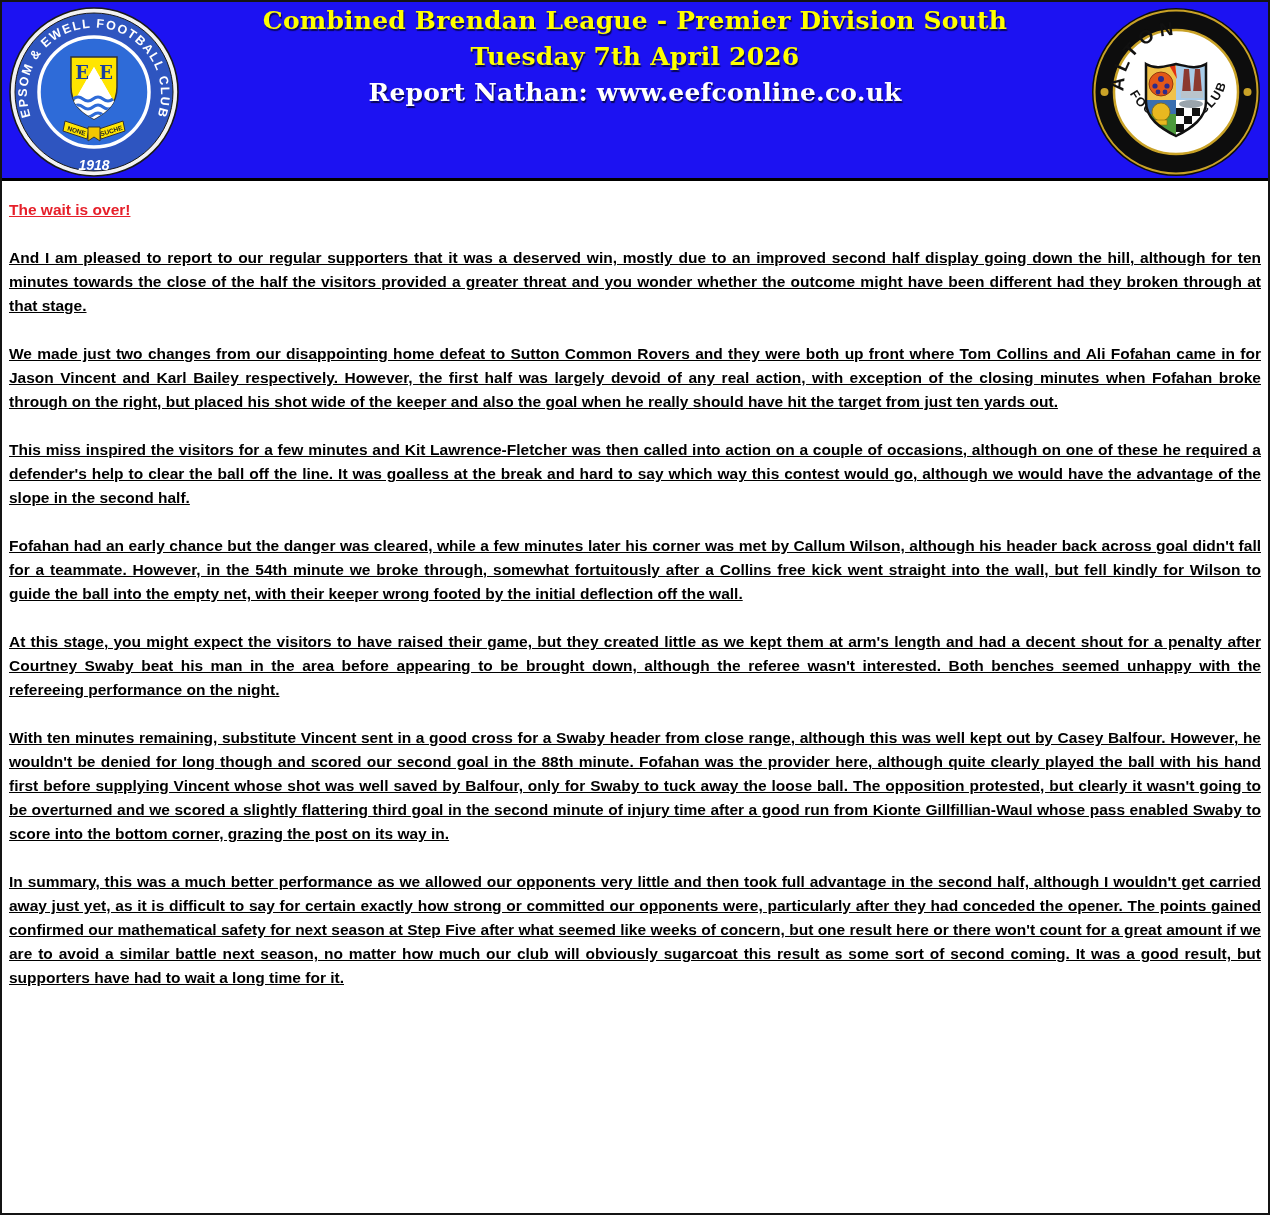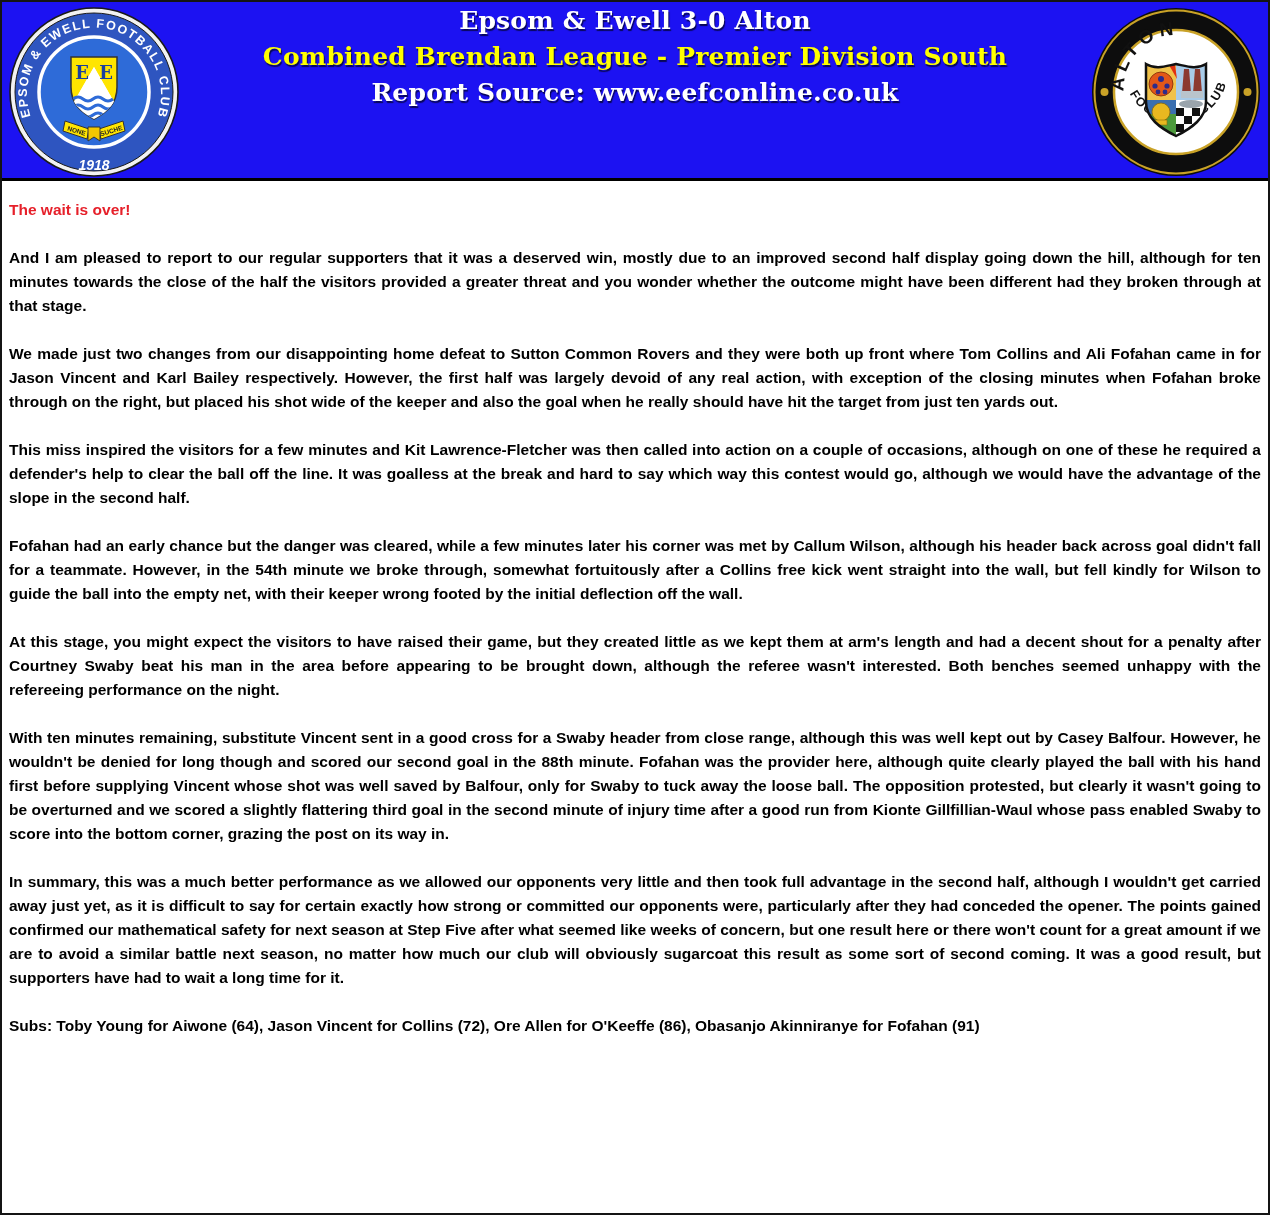--- a/index.html
+++ b/index.html
@@ -41,21 +41,21 @@
   .c-yellow { color:var(--header-yellow, #ffff00); }
   
   .article {
     padding:17px 7px 0 7px;
     color:var(--body-text, #000000);
     font-weight:700;
     font-size:15.5px;
     line-height:24px;
     text-align:justify;
   }
-  .article p { margin:0 0 24px 0; }
+  .article p { margin:0 0 24px 0;text-decoration:underline; }
   .intro {
     color:var(--intro-red, #e6202a);
     text-align:left;
   }
 </style>
 </head>
 <body>
 
 <div class="page">
 
@@ -88,23 +88,23 @@
       <text x="97" y="72" font-family="DejaVu Serif, serif" font-size="18" font-weight="bold" fill="#1a3f9e" text-anchor="middle">E</text>
 
       <path d="M 56,114 L 80,122 78,132 54,124 Z" fill="#ffe500" stroke="#333" stroke-width="1"></path>
       <path d="M 114,114 L 90,122 92,132 116,124 Z" fill="#ffe500" stroke="#333" stroke-width="1"></path>
       <path d="M 79,120 h 12 v 14 l -6,-4 -6,4 Z" fill="#f5c800" stroke="#333" stroke-width="1"></path>
       <text x="67" y="126" font-family="Liberation Sans, sans-serif" font-size="6.5" font-weight="bold" fill="#222" text-anchor="middle" transform="rotate(17 67 126)">NONE</text>
       <text x="103" y="126" font-family="Liberation Sans, sans-serif" font-size="6.5" font-weight="bold" fill="#222" text-anchor="middle" transform="rotate(-17 103 126)">SUCHE</text>
     </svg>
 
     <div class="banner-text">
-      <div class="banner-line c-white">Epsom &amp; Ewell 3-0 Alton</div>
       <div class="banner-line c-yellow">Combined Brendan League - Premier Division South</div>
-      <div class="banner-line c-white">Report Source: www.eefconline.co.uk</div>
+      <div class="banner-line c-yellow">Tuesday 7th April 2026</div>
+      <div class="banner-line c-white">Report Nathan: www.eefconline.co.uk</div>
     </div>
 
     <svg class="badge badge-right" viewBox="0 0 170 170">
       <circle cx="85" cy="85" r="84" fill="#0d0d0d"></circle>
       <circle cx="85" cy="85" r="81.5" fill="none" stroke="#c9a227" stroke-width="2"></circle>
       <circle cx="85" cy="85" r="62" fill="#ffffff" stroke="#c9a227" stroke-width="2.5"></circle>
       <circle cx="13.5" cy="85" r="4" fill="#c9a227"></circle>
       <circle cx="156.5" cy="85" r="4" fill="#c9a227"></circle>
       <defs>
         <path id="al-top-arc" d="M 37,100 A 52,52 0 1 1 133,100"></path>
@@ -160,16 +160,15 @@
 
   <div class="article">
     <p class="intro">The wait is over!</p>
     <p>And I am pleased to report to our regular supporters that it was a deserved win, mostly due to an improved second half display going down the hill, although for ten minutes towards the close of the half the visitors provided a greater threat and you wonder whether the outcome might have been different had they broken through at that stage.</p>
     <p>We made just two changes from our disappointing home defeat to Sutton Common Rovers and they were both up front where Tom Collins and Ali Fofahan came in for Jason Vincent and Karl Bailey respectively. However, the first half was largely devoid of any real action, with exception of the closing minutes when Fofahan broke through on the right, but placed his shot wide of the keeper and also the goal when he really should have hit the target from just ten yards out.</p>
     <p>This miss inspired the visitors for a few minutes and Kit Lawrence-Fletcher was then called into action on a couple of occasions, although on one of these he required a defender's help to clear the ball off the line. It was goalless at the break and hard to say which way this contest would go, although we would have the advantage of the slope in the second half.</p>
     <p>Fofahan had an early chance but the danger was cleared, while a few minutes later his corner was met by Callum Wilson, although his header back across goal didn't fall for a teammate. However, in the 54th minute we broke through, somewhat fortuitously after a Collins free kick went straight into the wall, but fell kindly for Wilson to guide the ball into the empty net, with their keeper wrong footed by the initial deflection off the wall.</p>
     <p>At this stage, you might expect the visitors to have raised their game, but they created little as we kept them at arm's length and had a decent shout for a penalty after Courtney Swaby beat his man in the area before appearing to be brought down, although the referee wasn't interested. Both benches seemed unhappy with the refereeing performance on the night.</p>
     <p>With ten minutes remaining, substitute Vincent sent in a good cross for a Swaby header from close range, although this was well kept out by Casey Balfour. However, he wouldn't be denied for long though and scored our second goal in the 88th minute. Fofahan was the provider here, although quite clearly played the ball with his hand first before supplying Vincent whose shot was well saved by Balfour, only for Swaby to tuck away the loose ball. The opposition protested, but clearly it wasn't going to be overturned and we scored a slightly flattering third goal in the second minute of injury time after a good run from Kionte Gillfillian-Waul whose pass enabled Swaby to score into the bottom corner, grazing the post on its way in.</p>
     <p>In summary, this was a much better performance as we allowed our opponents very little and then took full advantage in the second half, although I wouldn't get carried away just yet, as it is difficult to say for certain exactly how strong or committed our opponents were, particularly after they had conceded the opener. The points gained confirmed our mathematical safety for next season at Step Five after what seemed like weeks of concern, but one result here or there won't count for a great amount if we are to avoid a similar battle next season, no matter how much our club will obviously sugarcoat this result as some sort of second coming. It was a good result, but supporters have had to wait a long time for it.</p>
-    <p>Subs: Toby Young for Aiwone (64), Jason Vincent for Collins (72), Ore Allen for O'Keeffe (86), Obasanjo Akinniranye for Fofahan (91)</p>
   </div>
 
 </div>
 
 </body></html>

